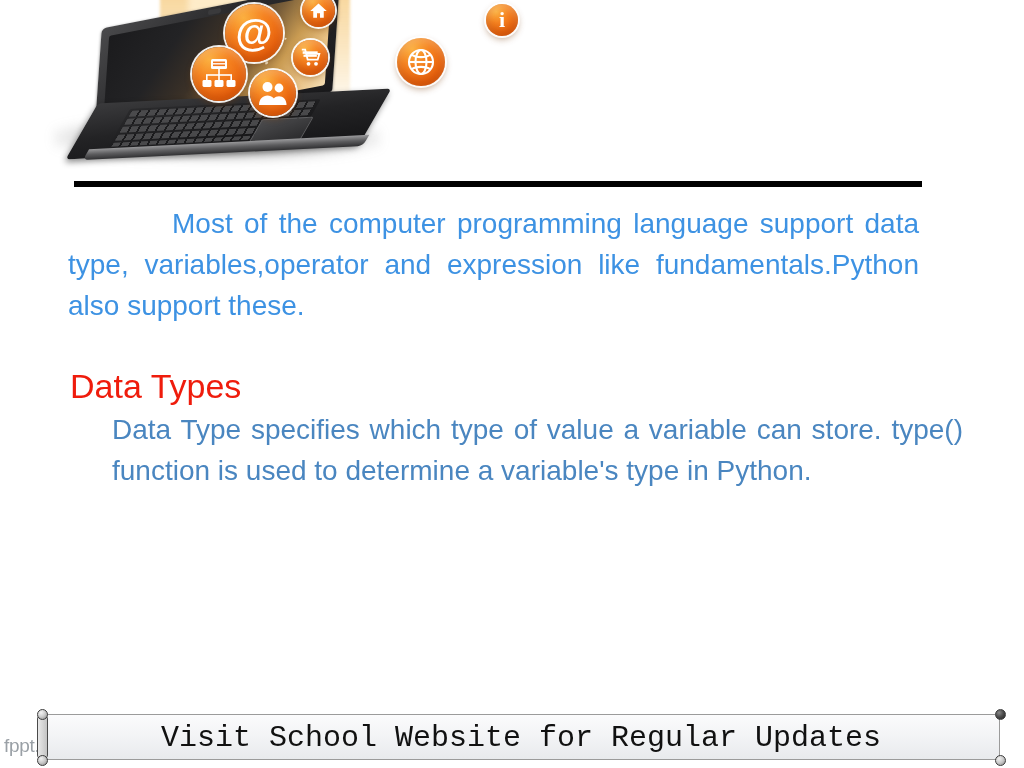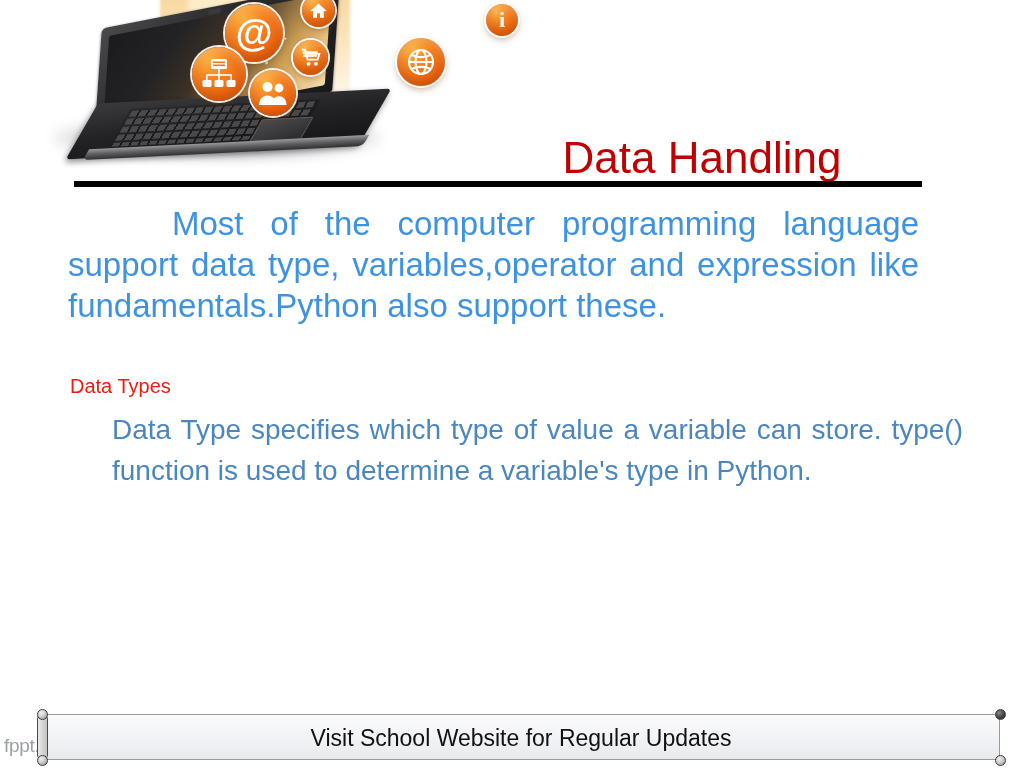--- a/index.html
+++ b/index.html
@@ -214,30 +214,30 @@
   .para {
     position: absolute;
     font-family: "Liberation Sans", sans-serif;
     text-align: justify;
     text-justify: inter-word;
   }
   #para1 {
     left: 68px;
     top: 203px;
     width: 851px;
-    font-size: 33px;
+    font-size: 28px;
     line-height: 41px;
     color: #3d92e3;
     text-indent: 104px;
   }
   #heading2 {
     position: absolute;
     left: 70px;
     top: 370px;
-    font-size: 20px;
+    font-size: 34px;
     line-height: 33px;
     color: #ef1c0c;
     font-family: "Liberation Sans", sans-serif;
   }
   #para2 {
     left: 68px;
     top: 409px;
     width: 851px;
     font-size: 28px;
     line-height: 41px;
@@ -265,22 +265,22 @@
     width: 958px;
     height: 46px;
     background: linear-gradient(180deg, #fbfbfc 0%, #f2f3f5 52%, #e8eaed 100%);
     border: 1px solid #9b9b9b;
     box-sizing: border-box;
     display: flex;
     align-items: center;
     justify-content: center;
   }
   .footer-text {
-    font-family: Liberation Sans, sans-serif;
-    font-size: 23px;
+    font-family: Liberation Mono, monospace;
+    font-size: 30px;
     color: #111111;
     white-space: nowrap;
     transform: translateY(1px);
   }
   .handle {
     position: absolute;
     width: 11px;
     height: 11px;
     border-radius: 50%;
     background: radial-gradient(circle at 35% 30%, #f4f4f4 0%, #cfcfcf 45%, #8a8a8a 100%);
@@ -380,21 +380,20 @@
         <ellipse cx="16" cy="16" rx="5.5" ry="12"></ellipse>
         <line x1="4" y1="16" x2="28" y2="16"></line>
         <path d="M6.5 8.5 C11 12 21 12 25.5 8.5"></path>
         <path d="M6.5 23.5 C11 20 21 20 25.5 23.5"></path>
       </svg>
     </div>
 
     <div class="ic" style="left:446px;top:12px;width:32px;height:32px;font-size:22px;font-family:'Liberation Serif',serif;">i</div>
   </div>
 
-  <div class="title">Data Handling</div>
   <div class="rule"></div>
 
   <div class="para" id="para1">Most of the computer programming language support data type, variables,operator and expression like fundamentals.Python also support these.</div>
 
   <div id="heading2">Data Types</div>
 
   <div class="para" id="para2">Data Type specifies which type of value a variable can store. type() function is used to determine a variable's type in Python.</div>
 
   <div class="watermark"><span>fppt.c</span><span class="dots">...</span></div>
 

